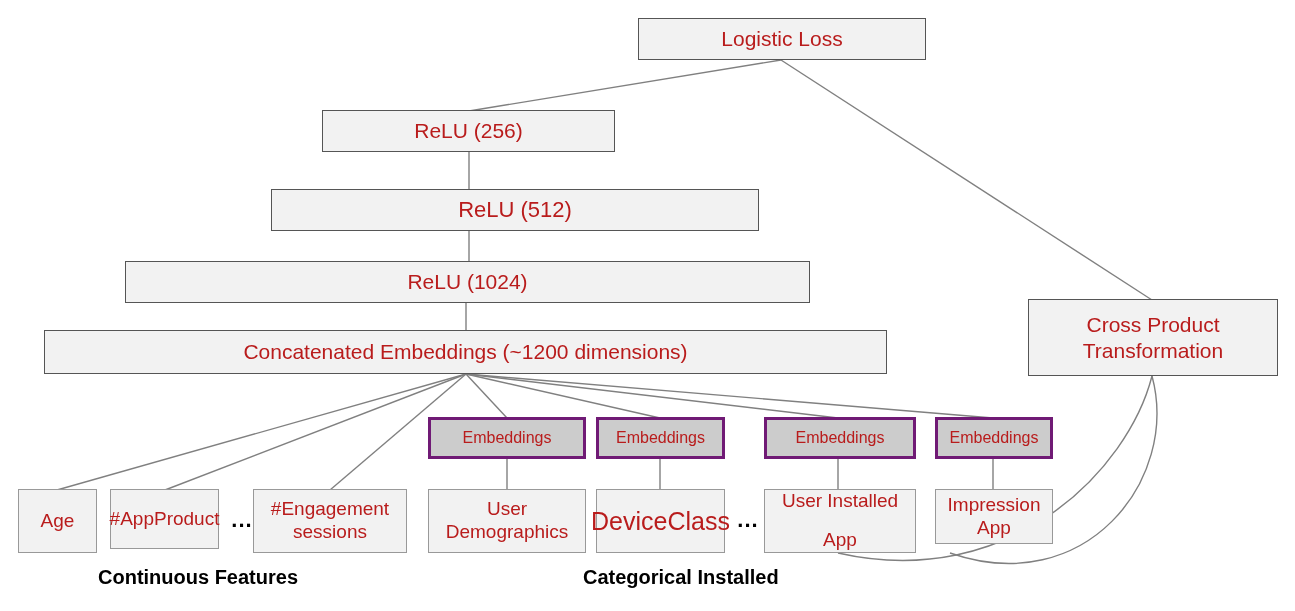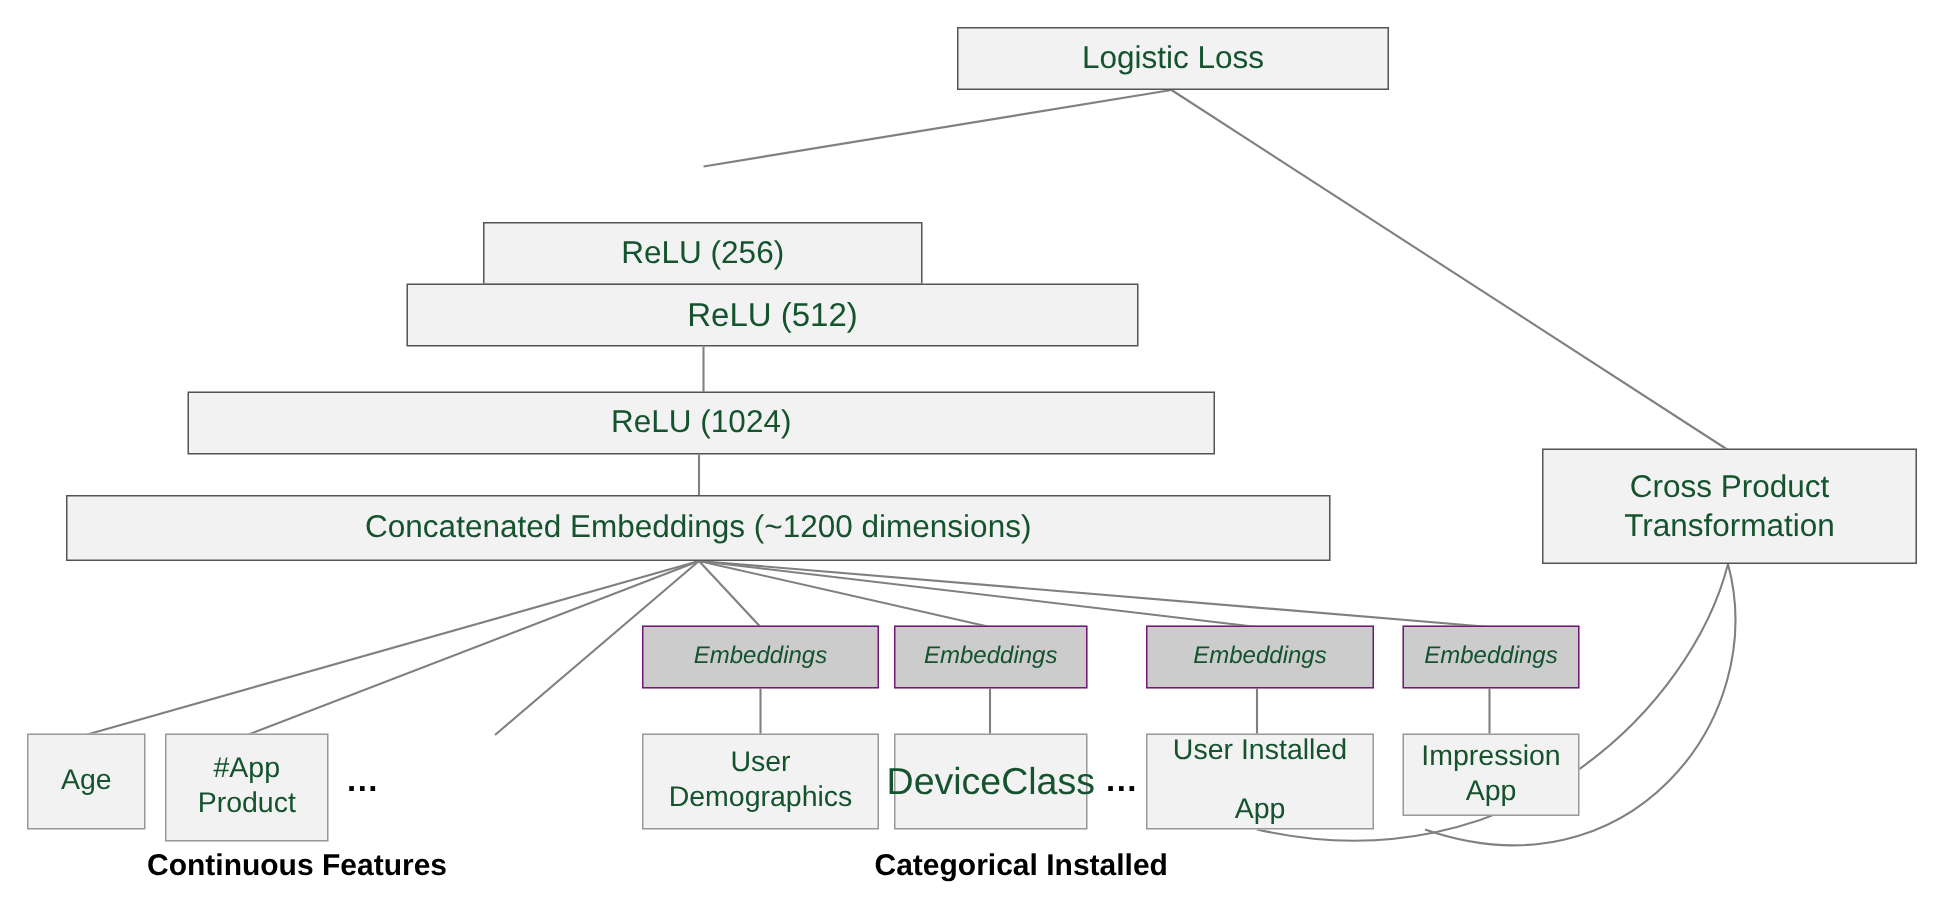--- a/index.html
+++ b/index.html
@@ -28,32 +28,31 @@
     pointer-events: none;
   }
   .node {
     position: absolute;
     box-sizing: border-box;
     display: flex;
     align-items: center;
     justify-content: center;
     text-align: left;
     line-height: 1.2;
-    color: #14532d;
+    color: #b91c1c;
     background: #f2f2f2;
     border: 1px solid #999999;
     z-index: 2;
   }
   .node.strong {
     border: 1px solid #555555;
   }
   .node.shaded {
     background: #cccccc;
-    border: 1px solid #701a75;
-    font-style: italic;
+    border: 3px solid #701a75;
   }
   .ellipsis {
     position: absolute;
     display: flex;
     align-items: center;
     justify-content: center;
     font-weight: bold;
     color: #000000;
     letter-spacing: 1px;
     z-index: 2;
@@ -100,21 +99,21 @@
 
       <path d="M 1152 376 C 1128 470 1010 592 838 553"></path>
       <path d="M 1152 376 C 1180 480 1085 600 950 553"></path>
     </g>
   </svg>
 
   <div class="node strong" style="left:638px; top:18px; width:288px; height:42px; font-size:21px;">
     <span>Logistic Loss</span>
   </div>
 
-  <div class="node strong" style="left:322px; top:110px; width:293px; height:42px; font-size:21px;margin-top:38px;">
+  <div class="node strong" style="left:322px; top:110px; width:293px; height:42px; font-size:21px;">
     <span>ReLU (256)</span>
   </div>
 
   <div class="node strong" style="left:227px; top:189px; width:488px; height:42px; font-size:22px;margin-left:44px;">
     <span>ReLU (512)</span>
   </div>
 
   <div class="node strong" style="left:125px; top:261px; width:685px; height:42px; font-size:21px;">
     <span>ReLU (1024)</span>
   </div>
@@ -142,25 +141,29 @@
   </div>
 
   <div class="node" style="left:18px; top:489px; width:79px; height:64px; font-size:19px;">
     <span>Age</span>
   </div>
 
   <div class="ellipsis" style="left:222px; top:500px; width:40px; height:40px; font-size:22px;">
     <span>...</span>
   </div>
 
-  <div class="node" style="left:110px; top:489px; width:109px; height:72px; font-size:19px; flex-direction:column;">
+  <div class="node" style="left:110px; top:489px; width:109px; height:60px; font-size:19px; flex-direction:row;">
     <span>#App</span>
     <span>Product</span>
   </div>
 
+  <div class="node" style="left:253px; top:489px; width:154px; height:64px; font-size:19px; flex-direction:column;">
+    <span>#Engagement</span>
+    <span>sessions</span>
+  </div>
 
   <div class="node" style="left:428px; top:489px; width:158px; height:64px; font-size:19px; flex-direction:column;">
     <span>User</span>
     <span>Demographics</span>
   </div>
 
   <div class="node" style="left:596px; top:489px; width:129px; height:64px; font-size:25px; flex-direction:row;">
     <span>Device</span>
     <span>Class</span>
   </div>

